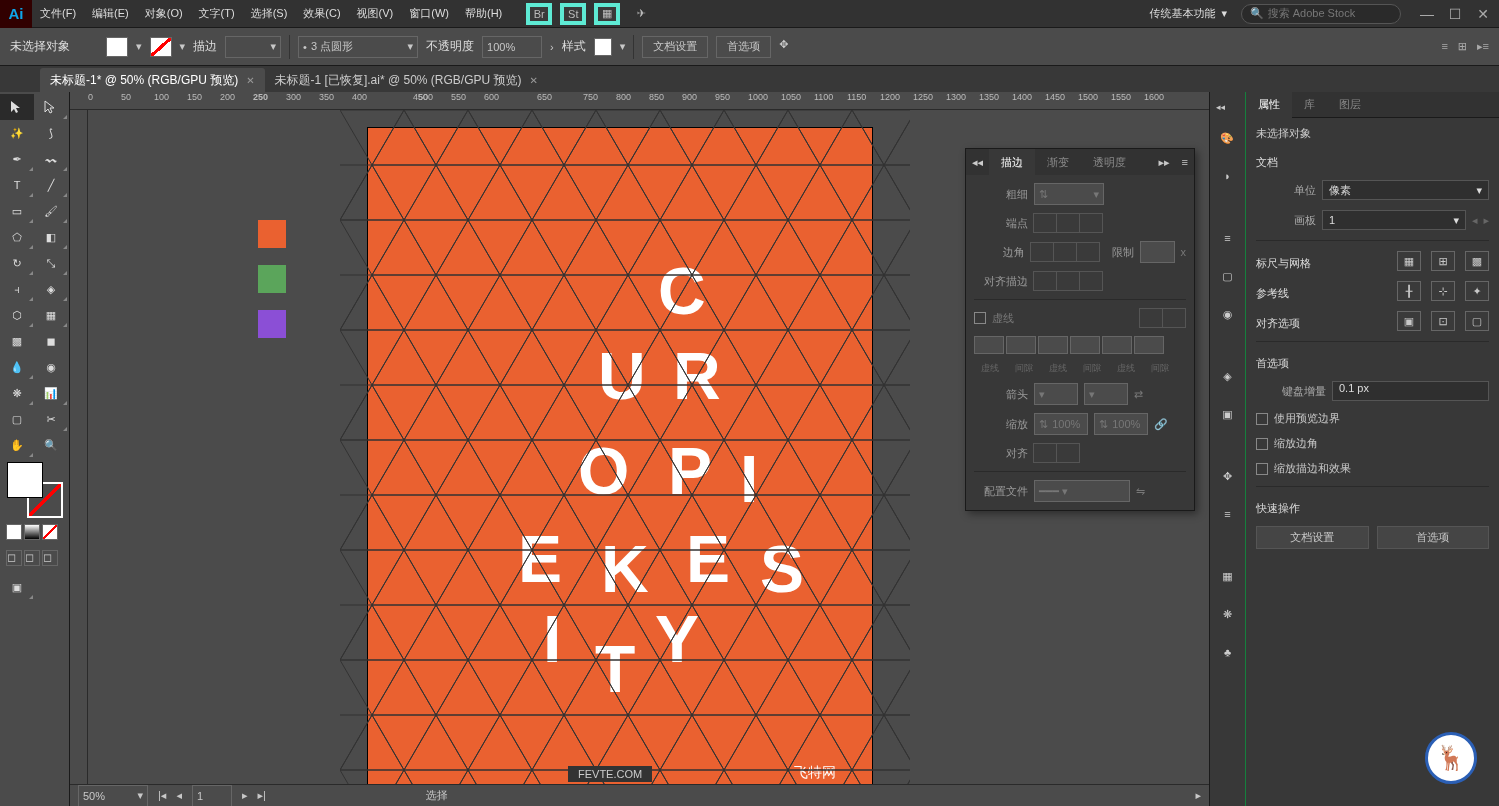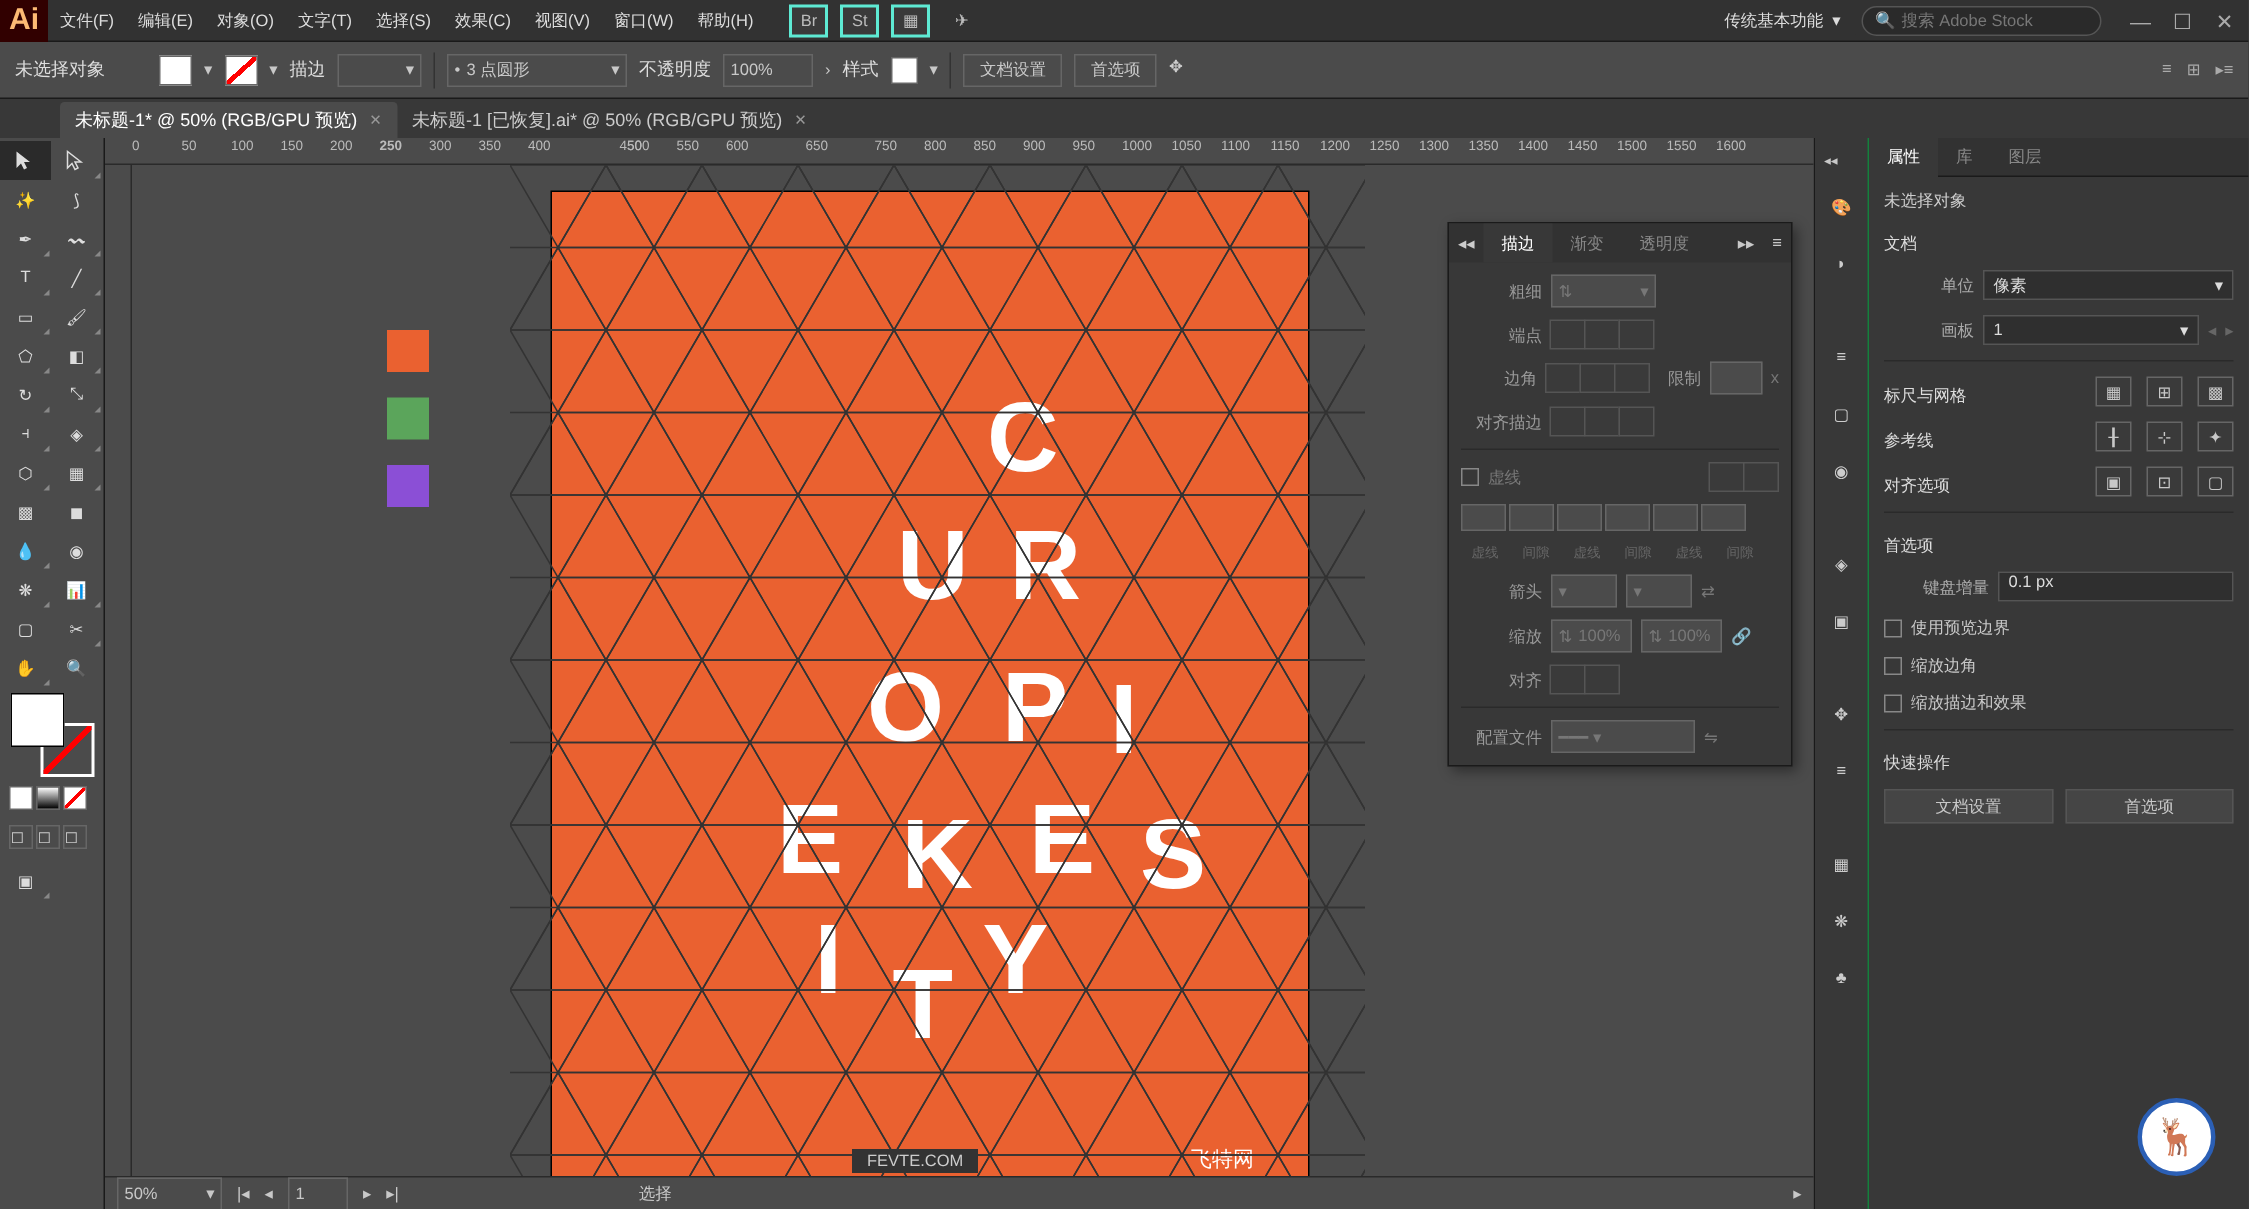--- a/index.html
+++ b/index.html
@@ -1,21 +1,21 @@
 <!DOCTYPE html>
 <html><head>
 <meta charset="utf-8">
 <style>
 *{margin:0;padding:0;box-sizing:border-box;font-family:"Microsoft YaHei",Arial,sans-serif;user-select:none}
 body{background:#2f2f2f;color:#c8c8c8;font-size:11px;width:1499px;height:806px;overflow:hidden;position:relative}
 .menubar{height:28px;background:#323232;display:flex;align-items:center;border-bottom:1px solid #1a1a1a}
-.app-icon{width:32px;height:28px;display:flex;align-items:center;justify-content:center;background:#310000;color:#fdba74;font-weight:bold;font-size:20px}
+.app-icon{width:32px;height:28px;display:flex;align-items:center;justify-content:center;background:#310000;color:#0ea5e9;font-weight:bold;font-size:15px}
 .menu-item{padding:0 8px;height:28px;display:flex;align-items:center;cursor:pointer;color:#ddd}
 .menubar-right{margin-left:auto;display:flex;align-items:center;gap:4px;padding-right:6px}
-.menubar-icon{width:26px;height:22px;display:flex;align-items:center;justify-content:center;color:#bbb;background:#3a3a3a;border:2px solid #5eead4}
+.menubar-icon{width:26px;height:22px;display:flex;align-items:center;justify-content:center;color:#bbb;background:#3a3a3a;border:4px solid #5eead4}
 .workspace-dd{background:#323232;padding:2px 10px;display:flex;align-items:center;gap:6px;color:#ddd}
 .search-box{background:#2a2a2a;border:1px solid #555;border-radius:10px;padding:1px 8px;width:160px;height:20px;display:flex;align-items:center;gap:4px;color:#777}
 .win-btns{display:flex;gap:8px;margin-left:12px;color:#aaa}
 .win-btn{width:20px;text-align:center;font-size:14px}
 .ctrlbar{height:38px;background:#4b4b4b;display:flex;align-items:center;padding:0 10px;gap:8px;border-bottom:1px solid #1a1a1a}
 .ctrl-label{color:#ddd;font-size:12px}
 .swatch{width:22px;height:20px;border:1px solid #666}
 .dd{background:#4b4b4b;border:1px solid #666;height:22px;display:flex;align-items:center;padding:0 4px;gap:4px}
 .sep{width:1px;height:24px;background:#333}
 .ctrl-btn{background:#4b4b4b;border:1px solid #666;padding:2px 10px;height:22px;display:flex;align-items:center}

